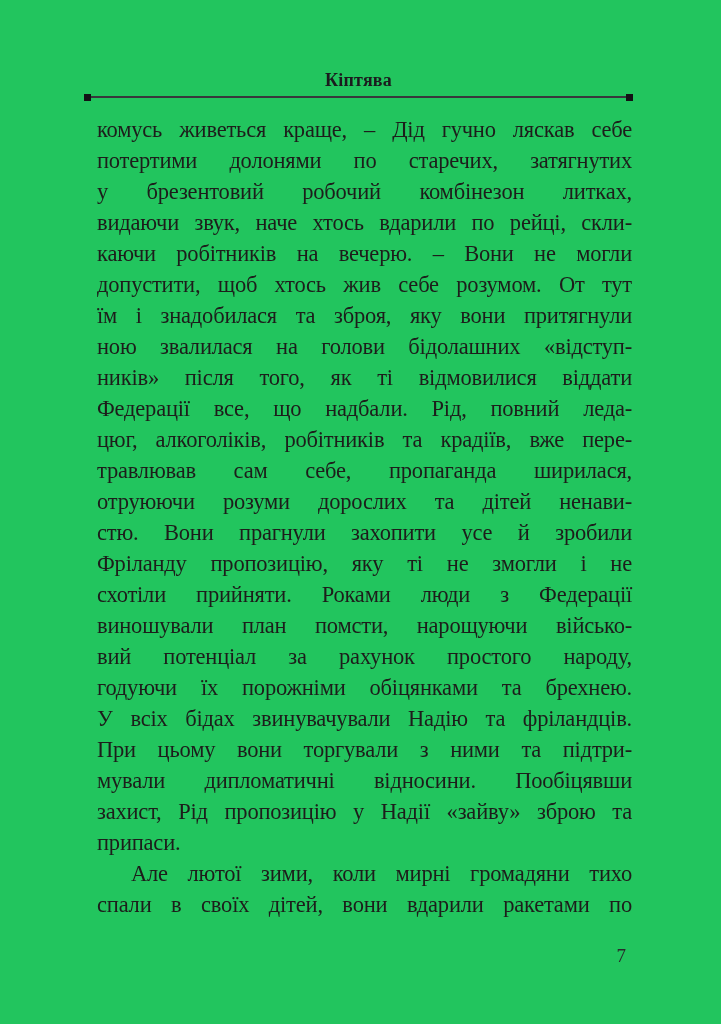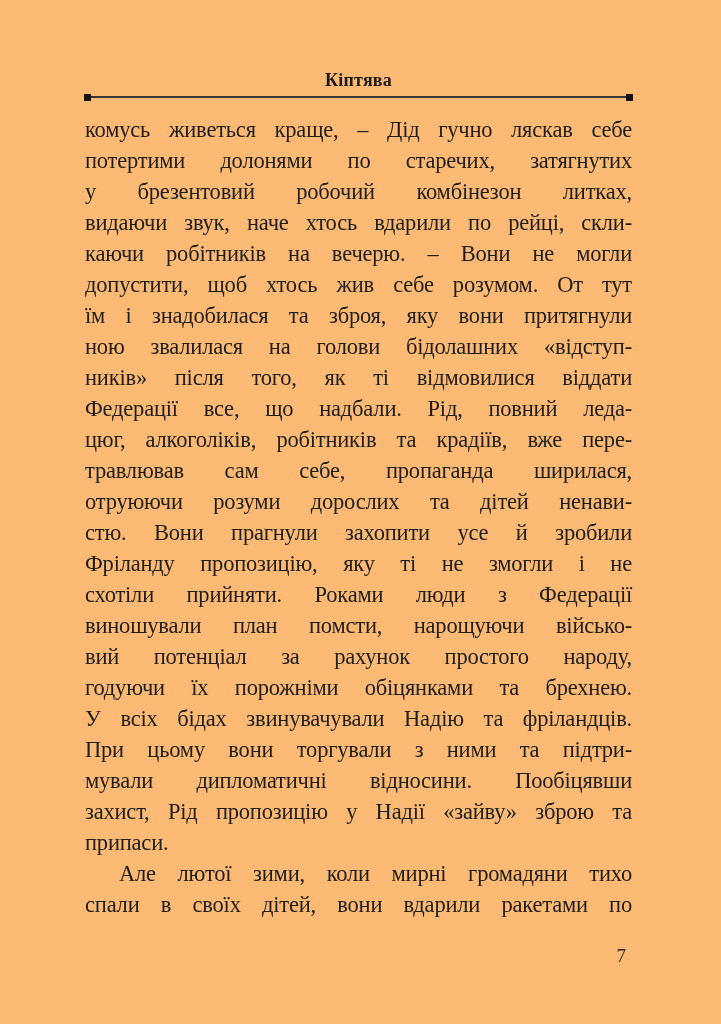--- a/index.html
+++ b/index.html
@@ -4,21 +4,21 @@
 <style>
   html, body {
     margin: 0;
     padding: 0;
     background: #ffffff;
   }
   .page {
     position: relative;
     width: 721px;
     height: 1024px;
-    background: #fdba74;
+    background: #22c55e;
     overflow: hidden;
     font-family: "Liberation Serif", "DejaVu Serif", serif;
     color: #1d1d1b;
   }
   .column {
     position: absolute;
     left: 85px;
     top: 0;
     width: 547px;
   }
@@ -53,20 +53,21 @@
     font-size: 22.5px;
     line-height: 31px;
     letter-spacing: -0.2px;
   }
   .line {
     text-align: justify;
     text-align-last: justify;
     white-space: normal;
     height: 31px;
     overflow: visible;
+    margin-left: 12px;
   }
   .line.para-end {
     text-align-last: left;
   }
   .line.indent {
     text-indent: 34px;
   }
   .folio {
     position: absolute;
     top: 946px;

